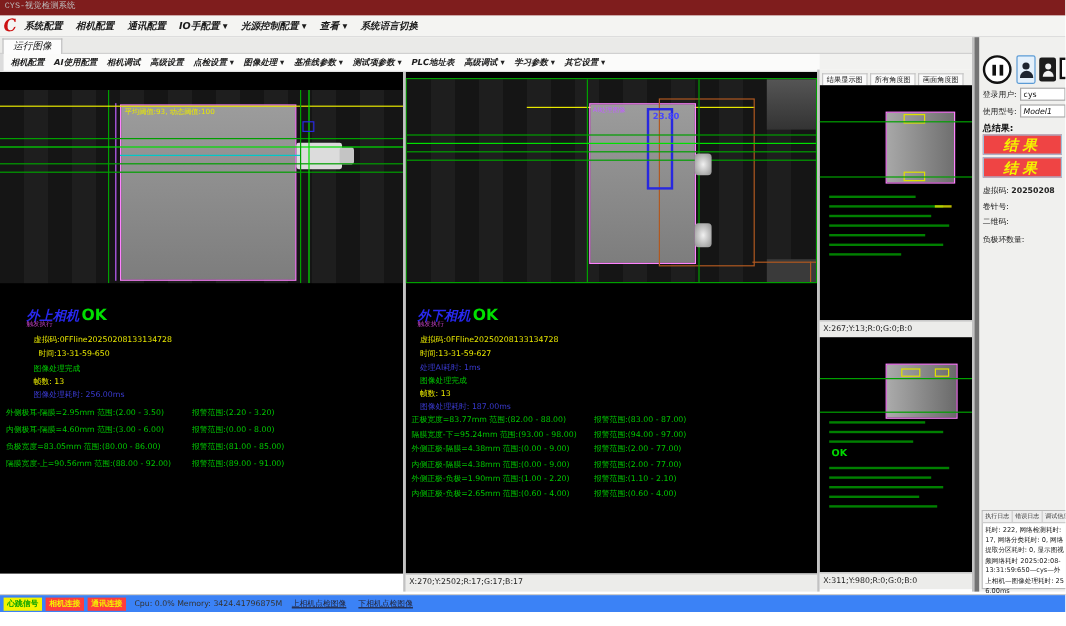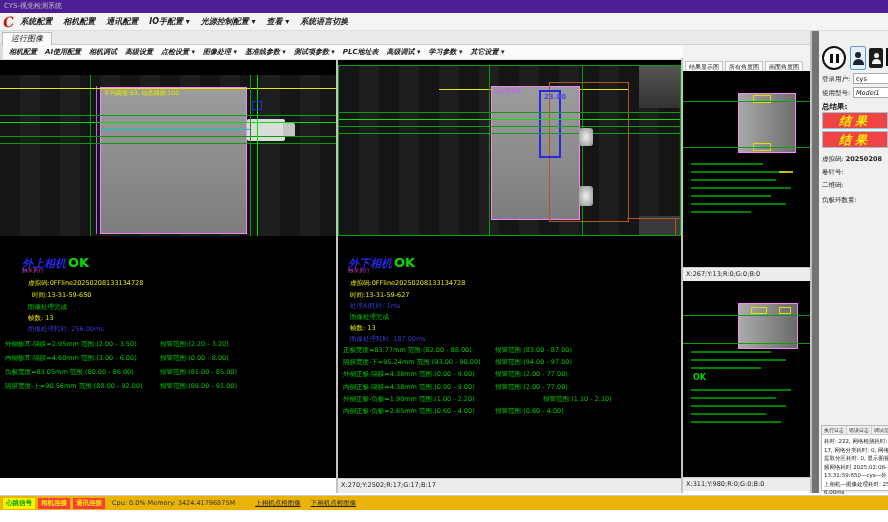--- a/index.html
+++ b/index.html
@@ -1,21 +1,21 @@
 <!DOCTYPE html>
 <html><head>
 <meta charset="utf-8">
 <style>
   html,body{margin:0;padding:0;background:#fff;}
   #app{position:relative;width:888px;height:522px;background:#fff;overflow:hidden;
        font-family:"DejaVu Sans",sans-serif;}
   .abs{position:absolute;}
   
-  .titlebar{left:0;top:0;width:888px;height:13px;background:#4c1d95;color:#bdbdbd;
-            font-size:7px;line-height:13px;padding-left:4px;box-sizing:border-box;}
+  .titlebar{left:0;top:0;width:888px;height:13px;background:#7f1d1d;color:#bdbdbd;
+            font-size:7px;line-height:13px;padding-left:4px;box-sizing:border-box;font-family:Liberation Mono, monospace;}
   .menubar{left:0;top:13px;width:888px;height:18px;background:#f4f4f2;border-bottom:1px solid #ddd;
            display:flex;align-items:center;box-sizing:border-box;}
   .logo{color:#c11;font-weight:bold;font-style:italic;font-size:14px;margin:0 6px 0 3px;
         transform:rotate(-8deg);font-family:"DejaVu Serif",serif;}
   .menu-item{font-size:8px;font-style:italic;font-weight:bold;color:#1a1a1a;margin-right:11px;white-space:nowrap;cursor:default;}
   .tabrow{left:0;top:31px;width:888px;height:14px;background:#eaeae8;border-bottom:1px solid #d0d0d0;box-sizing:border-box;}
   .tab-sel{position:absolute;left:2px;top:1px;height:13px;background:#fcfcfc;border:1px solid #bbb;border-bottom:none;
            font-size:8px;font-style:italic;padding:0 8px;line-height:12px;color:#111;}
   .toolbar{left:0;top:45px;width:683px;height:15px;background:#fbfbfa;border-bottom:1px solid #e0e0e0;
            display:flex;align-items:center;box-sizing:border-box;padding-left:6px;border-left:3px solid #dcdcdc;}
@@ -58,21 +58,21 @@
   .t-note{font-size:5.5px;color:#c040c0;}
   .t-y{font-size:6.5px;color:#e8e800;white-space:nowrap;}
   .t-g{font-size:6.5px;color:#00c800;white-space:nowrap;}
   .t-b{font-size:6.5px;color:#3a3ad0;white-space:nowrap;}
   .meas{font-size:6.5px;color:#00c800;white-space:nowrap;}
   .ai-lbl{position:absolute;font-size:5.5px;color:#c060ff;white-space:nowrap;}
   .thr-lbl{position:absolute;font-size:6px;color:#e8e800;white-space:nowrap;}
   .blue-val{position:absolute;font-size:7px;font-weight:bold;color:#4646ff;white-space:nowrap;}
   .ok-sm{position:absolute;font-size:8px;font-weight:bold;color:#00d800;}
   
-  .rpanel{left:812px;top:31px;width:76px;height:462px;background:#f0f0ee;border-left:7px solid #737373;box-sizing:border-box;}
+  .rpanel{left:812px;top:31px;width:76px;height:462px;background:#f0f0ee;border-left:4px solid #737373;box-sizing:border-box;}
   .rp{position:absolute;}
   .btn-pause{width:24px;height:24px;border:2.5px solid #111;border-radius:50%;background:#fff;
              display:flex;align-items:center;justify-content:center;box-sizing:border-box;}
   .pbar{display:inline-block;width:3px;height:9px;background:#111;margin:0 1.5px;}
   .btn-user-sel{width:16px;height:24px;border:1px solid #5b9bd5;background:#e4f0fb;border-radius:2px;
                 display:flex;flex-direction:column;align-items:center;justify-content:center;box-sizing:border-box;}
   .p-head{width:6px;height:6px;border-radius:50%;background:#1d2430;}
   .p-body{width:11px;height:6px;border-radius:6px 6px 0 0;background:#1d2430;margin-top:1px;}
   .btn-user-dark{width:14px;height:20px;background:#1c1c1c;border-radius:2px;
                  display:flex;flex-direction:column;align-items:center;justify-content:center;}
@@ -85,26 +85,26 @@
            line-height:10px;padding-left:2px;box-sizing:border-box;}
   .bold-lbl{font-size:7.5px;font-weight:bold;color:#111;}
   .result-box{position:absolute;left:3px;width:66px;height:17px;background:#ef4444;border:1px solid #9fc0da;
               color:#f4f400;font-size:12px;font-weight:bold;text-align:center;line-height:16px;
               letter-spacing:4px;box-sizing:border-box;font-family:"DejaVu Serif",serif;font-style:italic;}
   .logbox{position:absolute;left:2px;width:72px;background:#fff;border:1px solid #b8b8b8;box-sizing:border-box;}
   .logtabs{display:flex;background:#eee;border-bottom:1px solid #ccc;}
   .logtab{font-size:5px;color:#333;padding:1px 2px;border-right:1px solid #ccc;white-space:nowrap;}
   .logbody{font-size:5.5px;color:#222;padding:2px;line-height:1.55;word-break:break-all;}
   
-  .statusbar{left:0;top:495px;width:888px;height:15px;background:#eab308;border-top:1px solid #ccc;
+  .statusbar{left:0;top:495px;width:888px;height:15px;background:#3b82f6;border-top:1px solid #ccc;
              display:flex;align-items:center;padding-left:3px;box-sizing:border-box;}
   .badge{font-size:6.5px;font-weight:bold;padding:1px 3px;margin-right:3px;white-space:nowrap;}
   .b-heart{background:#f4f400;color:#00a000;}
   .b-red{background:#ff3c3c;color:#f4f400;}
-  .cpu{font-size:6.5px;color:#333;margin:0 20px 0 4px;white-space:nowrap;}
+  .cpu{font-size:6.5px;color:#333;margin:0 8px 0 4px;white-space:nowrap;}
   .slink{font-size:6.5px;color:#223;text-decoration:underline;margin-right:10px;white-space:nowrap;}
 </style>
 </head>
 <body>
 
 <div id="app">
 
   <div class="abs titlebar">
     <span>CYS-视觉检测系统</span>
   </div>
@@ -210,21 +210,21 @@
     <div class="abs t-b" style="left:12px;top:275px;">图像处理耗时: 187.00ms</div>
     <div class="abs meas" style="left:5px;top:286px;">正极宽度=83.77mm 范围:(82.00 - 88.00)</div>
     <div class="abs meas" style="left:157px;top:286px;">报警范围:(83.00 - 87.00)</div>
     <div class="abs meas" style="left:5px;top:298px;">隔膜宽度-下=95.24mm 范围:(93.00 - 98.00)</div>
     <div class="abs meas" style="left:157px;top:298px;">报警范围:(94.00 - 97.00)</div>
     <div class="abs meas" style="left:5px;top:310px;">外侧正极-隔膜=4.38mm 范围:(0.00 - 9.00)</div>
     <div class="abs meas" style="left:157px;top:310px;">报警范围:(2.00 - 77.00)</div>
     <div class="abs meas" style="left:5px;top:323px;">内侧正极-隔膜=4.38mm 范围:(0.00 - 9.00)</div>
     <div class="abs meas" style="left:157px;top:323px;">报警范围:(2.00 - 77.00)</div>
     <div class="abs meas" style="left:5px;top:335px;">外侧正极-负极=1.90mm 范围:(1.00 - 2.20)</div>
-    <div class="abs meas" style="left:157px;top:335px;margin-left:48px;">报警范围:(1.10 - 2.10)</div>
+    <div class="abs meas" style="left:157px;top:335px;">报警范围:(1.10 - 2.10)</div>
     <div class="abs meas" style="left:5px;top:347px;">内侧正极-负极=2.65mm 范围:(0.60 - 4.00)</div>
     <div class="abs meas" style="left:157px;top:347px;">报警范围:(0.60 - 4.00)</div>
   </div>
   <div class="abs coordbar" style="left:338px;top:478px;width:343px;height:15px;">
     <span>X:270;Y:2502;R:17;G:17;B:17</span>
   </div>
 
   <div class="abs v-rtabs">
     <div class="rtab">结果显示图</div>
     <div class="rtab">所有角度图</div>

